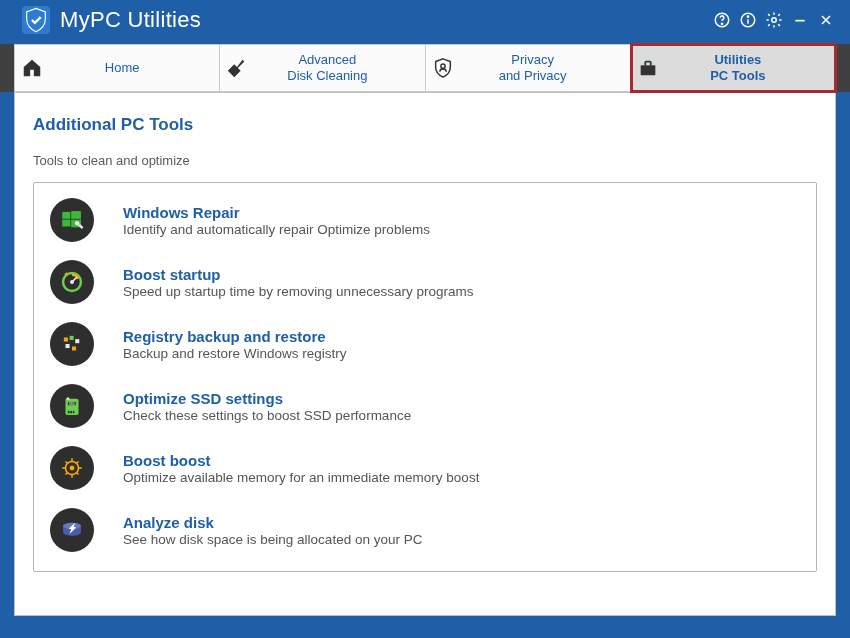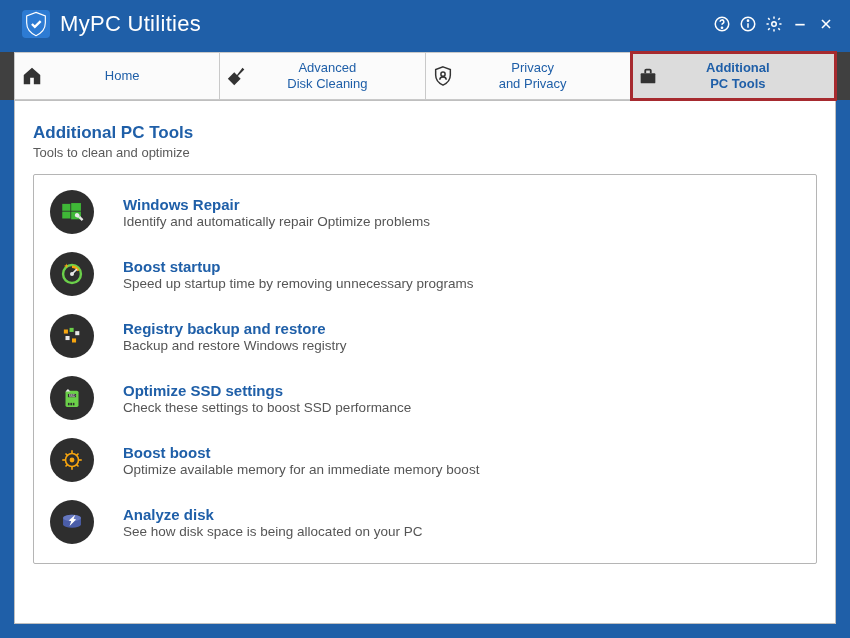--- a/index.html
+++ b/index.html
@@ -1,41 +1,41 @@
 <!DOCTYPE html>
 <html><head>
 <meta charset="utf-8">
 <style>
   * { box-sizing: border-box; margin: 0; padding: 0; }
   html, body { width: 850px; height: 638px; font-family: "Segoe UI", Tahoma, sans-serif; overflow: hidden; }
   body { background: #1f5fa8; }
 
   
-  .titlebar { height: 52px; background: #1f5fa8; display: flex; align-items: center; padding: 0 14px 4px 22px; color: #fff; }
+  .titlebar { height: 44px; background: #1f5fa8; display: flex; align-items: center; padding: 0 14px 4px 22px; color: #fff; }
   .logo-shield { width: 28px; height: 28px; background: #2d7bd3; border-radius: 4px; margin-right: 10px; display: flex; align-items: center; justify-content: center; position: relative; }
   .logo-shield svg { width: 28px; height: 28px; }
   .app-title { font-size: 22px; font-weight: 400; letter-spacing: 0.3px; }
   .title-controls { margin-left: auto; display: flex; gap: 6px; align-items: center; }
   .title-controls span { width: 20px; height: 20px; display: inline-flex; align-items: center; justify-content: center; font-size: 16px; cursor: default; }
 
   
   .tabs { display: flex; height: 48px; background: #404040; padding: 0 14px; gap: 0; }
   .tab { flex: 1; background: #fbfbfb; border: 1px solid #c9c9c9; display: flex; align-items: center; justify-content: center; gap: 10px; cursor: default; position: relative; }
   .tab + .tab { border-left: none; }
   .tab .icon { width: 22px; height: 22px; display: flex; align-items: center; justify-content: center; color: #444; margin-left: 6px; flex-shrink: 0; }
   .tab .label { color: #1f5fa8; font-size: 13px; text-align: center; line-height: 1.25; flex: 1; padding-right: 28px; }
   .tab.active { background: #dcdcdc; }
   .tab.active .label { font-weight: 700; }
   .tab.highlighted { outline: 3px solid #a62a2f; outline-offset: -2px; }
 
   
   .outer { background: #1f5fa8; padding: 0 14px 14px 14px; height: calc(100% - 100px); }
   .panel { background: #fff; border: 1px solid #bfbfbf; height: 100%; padding: 22px 18px 18px 18px; overflow: hidden; }
   .panel-title { color: #1f5fa8; font-size: 17px; font-weight: 700; }
-  .panel-sub { color: #5a5a5a; font-size: 13px; margin-top: 2px; margin-bottom: 14px; }
+  .panel-sub { color: #5a5a5a; font-size: 13px; margin-top: 18px; margin-bottom: 14px; }
 
   .tools { border: 1px solid #b5b5b5; border-radius: 2px; padding: 6px 12px 10px 12px; }
   .tool { display: flex; align-items: center; gap: 29px; padding: 9px 4px; }
   .tool .circle { width: 44px; height: 44px; border-radius: 50%; background: #2e2e2e; display: flex; align-items: center; justify-content: center; flex-shrink: 0; }
   .tool .circle svg { width: 26px; height: 26px; }
   .tool .text { flex: 1; padding-top: 1px; }
   .tool .title { color: #1f5fa8; font-weight: 700; font-size: 15px; }
   .tool .desc { color: #555; font-size: 13.5px; margin-top: 1px; }
 </style>
 </head>
@@ -111,21 +111,21 @@
       </span>
     <span class="label"><span>Privacy</span><br><span>and Privacy</span></span>
   </div>
   <div class="tab active highlighted">
     <span class="icon">
         <svg viewBox="0 0 24 24" fill="#333">
           <rect x="4" y="9" width="16" height="11" rx="1"></rect>
           <path d="M9 9 V6 a1 1 0 0 1 1-1 h4 a1 1 0 0 1 1 1 V9" fill="none" stroke="#333" stroke-width="2"></path>
         </svg>
       </span>
-    <span class="label"><span>Additional</span><br><span>PC Tools</span></span>
+    <span class="label"><span>Utilities</span><br><span>PC Tools</span></span>
   </div>
 </div>
 
 <div class="outer">
   <div class="panel">
     <div class="panel-title">Additional PC Tools</div>
     <div class="panel-sub">Tools to clean and optimize</div>
 
     <div class="tools">
 

